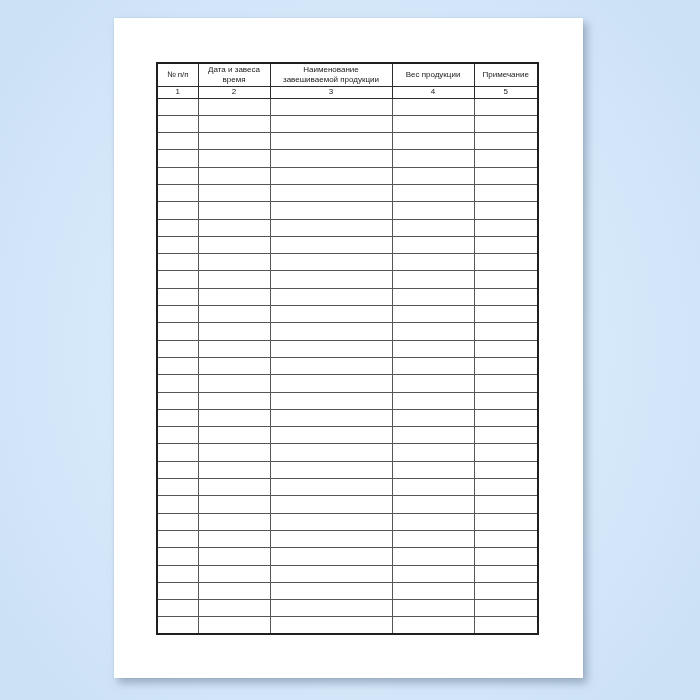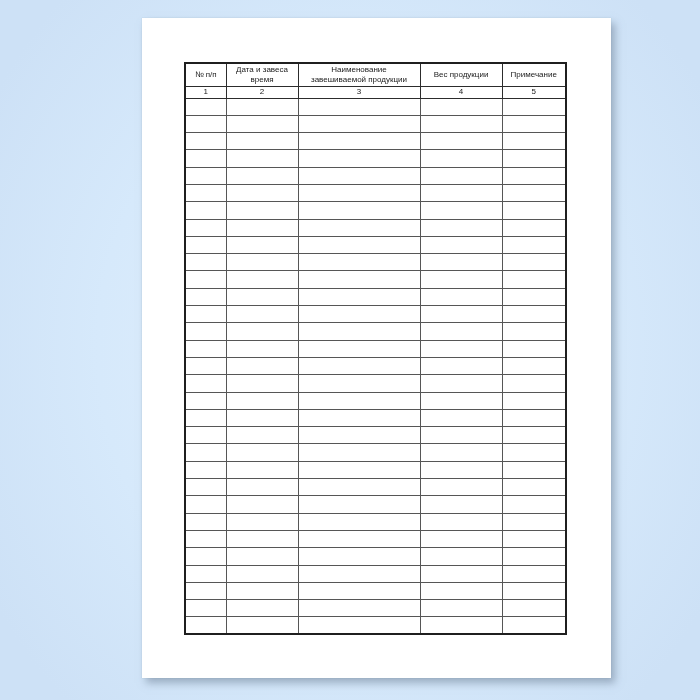--- a/index.html
+++ b/index.html
@@ -21,21 +21,20 @@
 
   .page {
     position: absolute;
     left: 114px;
     top: 18px;
     width: 469px;
     height: 660px;
     background: #ffffff;
     box-shadow: 4px 5px 8px rgba(108, 125, 148, 0.55),
                 0 0 1px rgba(140, 155, 175, 0.45);
-    margin-left: 28px;
   }
 
   table.log-table {
     position: absolute;
     left: 42px;
     top: 44px;
     width: 381px;
     border-collapse: collapse;
     table-layout: fixed;
     border: 2px solid #1f1f1f;

